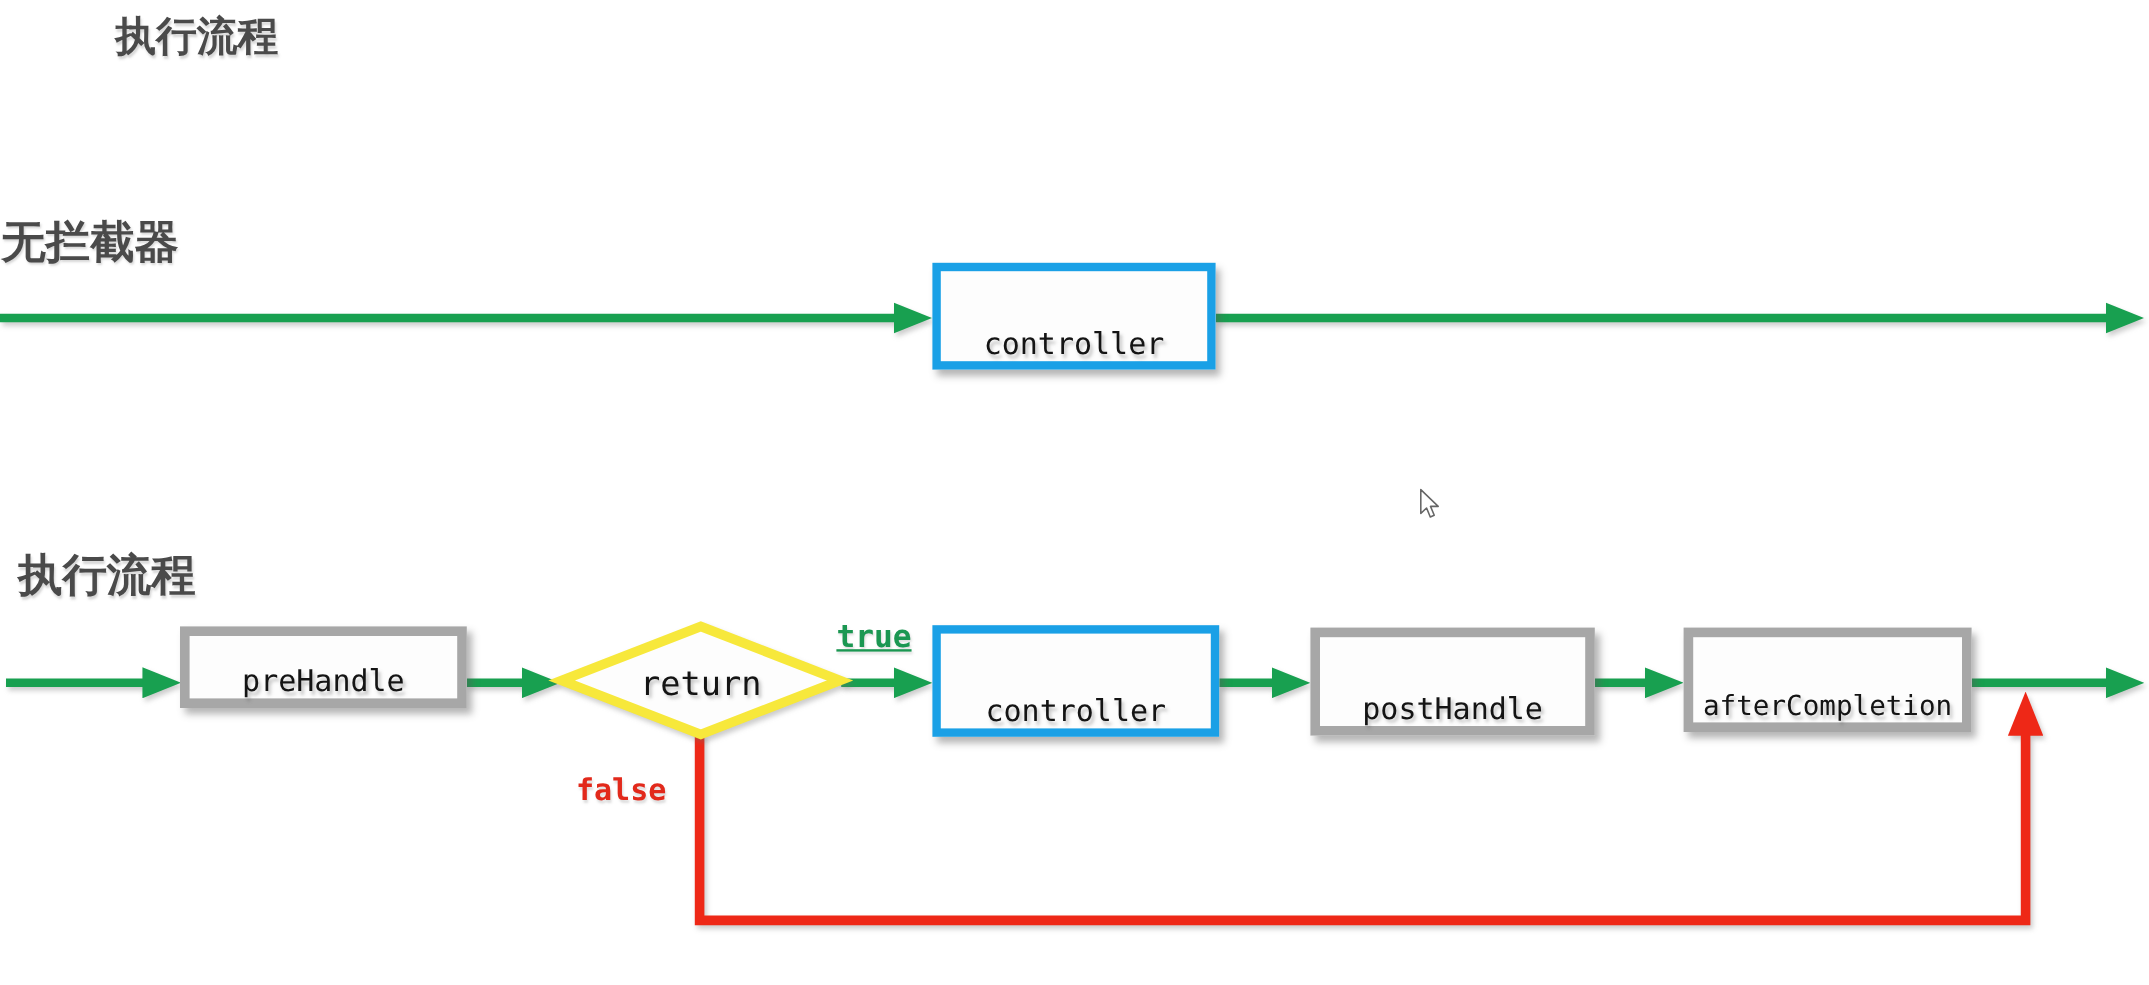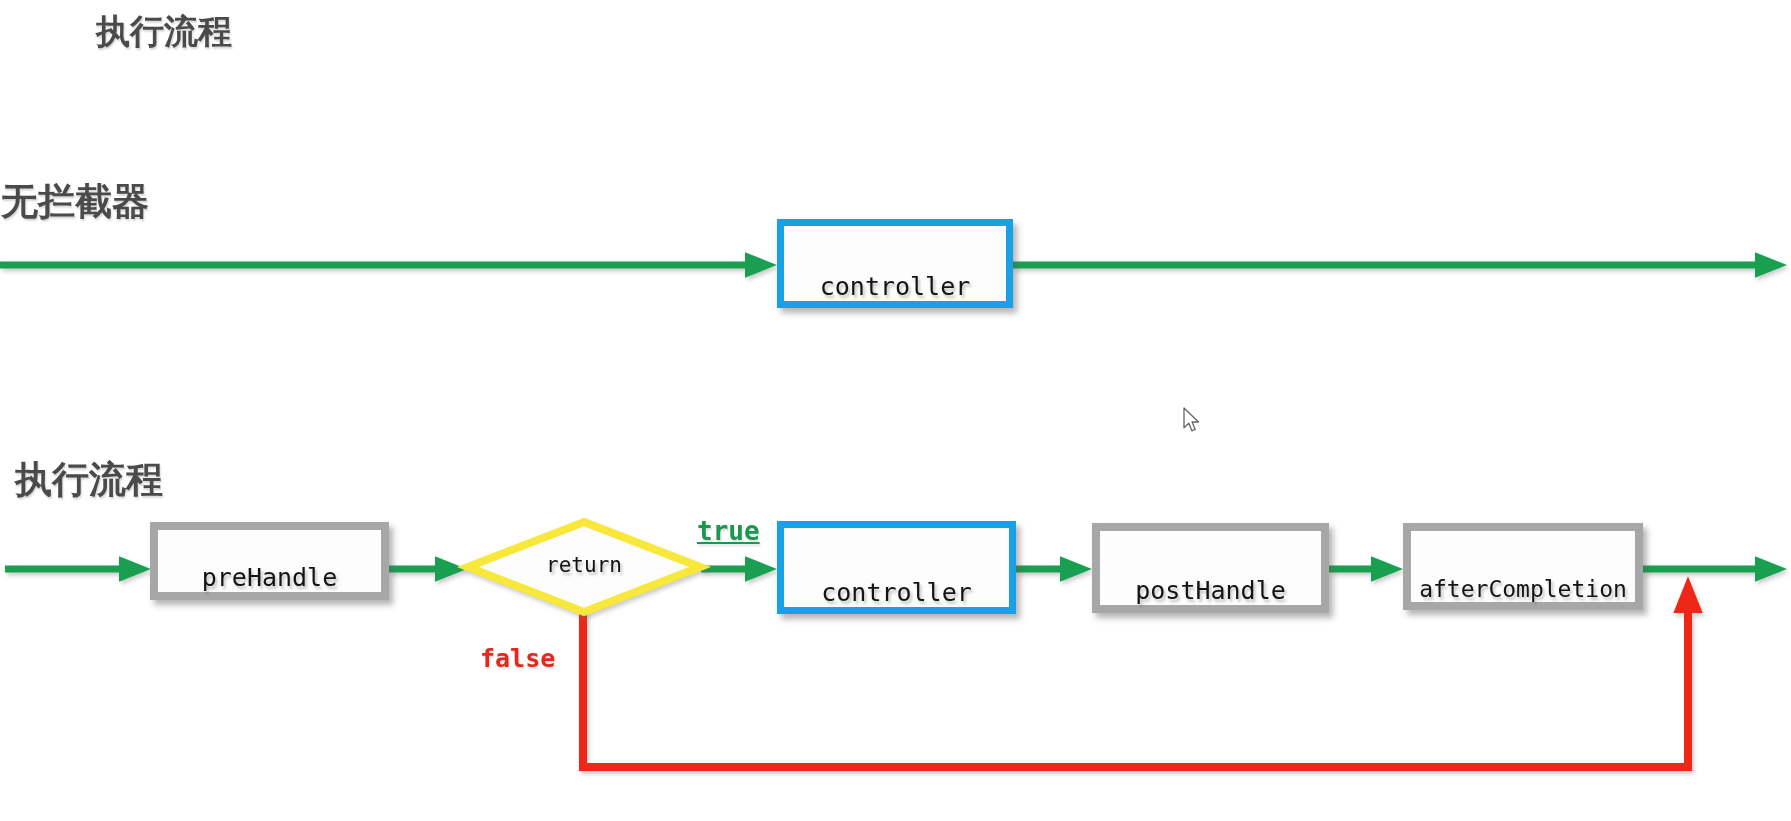--- a/index.html
+++ b/index.html
@@ -44,31 +44,31 @@
     font-size: 25px;
     color: var(--node-text-color, #141414);
     text-shadow: 2px 3px 3px rgba(80,80,80,0.35);
     box-shadow: 4px 5px 6px rgba(90,90,90,0.45);
     white-space: nowrap;
   }
   .node--blue { border: 7px solid var(--node-border-blue, #1aa0e6); }
   .node--gray { border: 8px solid var(--node-border-gray, #a7a7a7); }
 
   .node-r1-controller { left: 777px;  top: 219px; width: 236px; height: 89px; }
-  .node-prehandle     { left: 150px;  top: 522px; width: 239px; height: 78px; }
+  .node-prehandle     { left: 150px;  top: 522px; width: 239px; height: 68px; }
   .node-r2-controller { left: 777px;  top: 521px; width: 239px; height: 93px; }
   .node-posthandle    { left: 1092px; top: 523px; width: 237px; height: 90px; }
   .node-aftercompletion { left: 1403px; top: 523px; width: 240px; height: 87px; font-size: 23px; }
 
   .decision-label {
     position: absolute;
     left: 514px; top: 553px; width: 140px;
     text-align: center;
     font-family: "DejaVu Sans Mono", "Liberation Mono", monospace;
-    font-size: 21px;
+    font-size: 28px;
     color: var(--node-text-color, #141414);
     text-shadow: 2px 3px 3px rgba(80,80,80,0.35);
   }
   .branch-label {
     position: absolute;
     font-family: "DejaVu Sans Mono", "Liberation Mono", monospace;
     font-weight: 700;
     white-space: nowrap;
     text-shadow: 1px 2px 2px rgba(120,120,120,0.25);
   }

